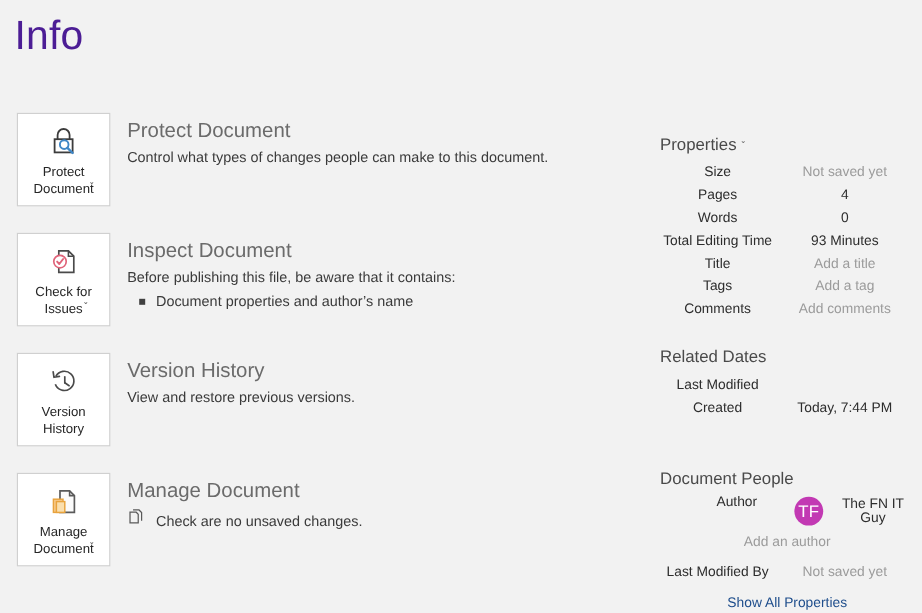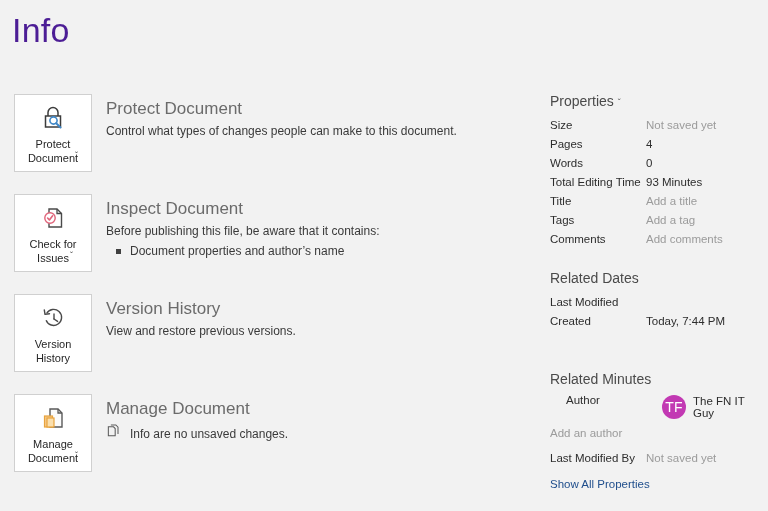--- a/index.html
+++ b/index.html
@@ -132,22 +132,23 @@
   .inline-note-text {
     font-size: 12px;
     color: #3a3a3a;
     line-height: 17px;
   }
 
   
   .right-col {
     position: absolute;
     left: 550px;
-    top: 92px;
+    top: 111px;
     width: 212px;
+    text-align: center;
   }
 
   .panel-heading {
     font-size: 14px;
     color: #4a4a4a;
     line-height: 19px;
     margin-bottom: 5px;
     display: flex;
     align-items: center;
     gap: 4px;
@@ -312,21 +313,21 @@
     </div>
     <div class="block-text">
       <div class="block-title">Manage Document</div>
       <div class="inline-note">
         <span>
           <svg width="15" height="16" viewBox="0 0 16 17">
             <path d="M2.5 3 H8 L9.8 4.8 V12.5 H2.5 Z" fill="none" stroke="#5a5a5a" stroke-width="1.1"></path>
             <path d="M5.2 1 H10.5 L12.8 3.3 V10.5" fill="none" stroke="#5a5a5a" stroke-width="1.1"></path>
           </svg>
         </span>
-        <span class="inline-note-text">Info are no unsaved changes.</span>
+        <span class="inline-note-text">Check are no unsaved changes.</span>
       </div>
     </div>
   </div>
 
 </div>
 
 <div class="right-col">
 
   <div class="panel-heading">
     <span>Properties</span>
@@ -369,21 +370,21 @@
     <span class="prop-val empty"></span>
   </div>
   <div class="prop-row">
     <span class="prop-name">Created</span>
     <span class="prop-val">Today, 7:44 PM</span>
   </div>
   <div class="prop-row">
     <span class="prop-val empty"></span>
   </div>
 
-  <div class="panel-heading sub">Related Minutes</div>
+  <div class="panel-heading sub">Document People</div>
 
   <div class="author-row">
     <span class="prop-name">Author</span>
     <span class="author-person">
       <span class="avatar">TF</span>
       <span class="author-name">The FN IT Guy</span>
     </span>
   </div>
   <div class="add-author">Add an author</div>
 

